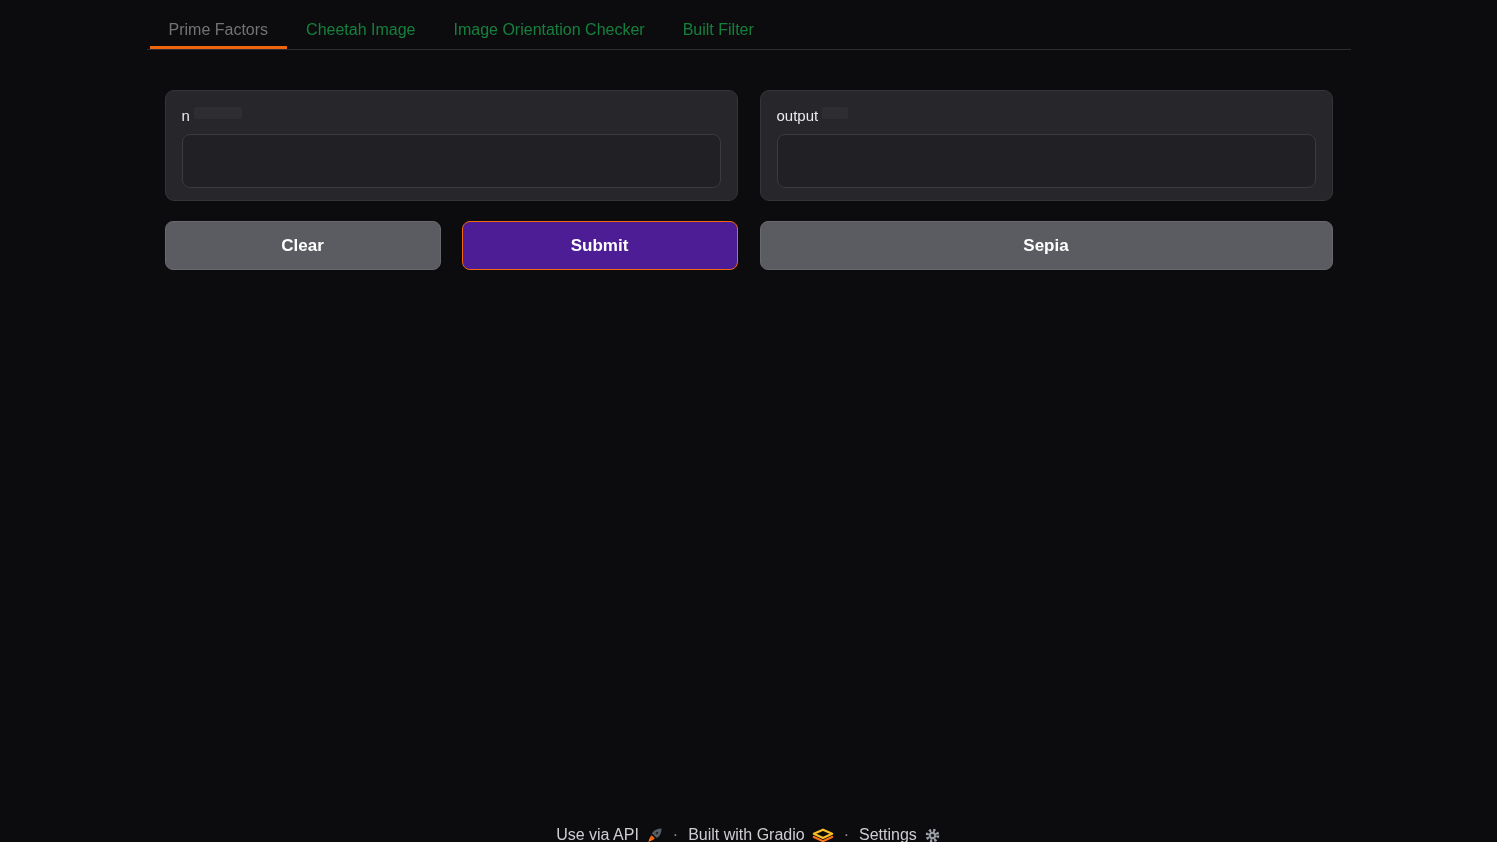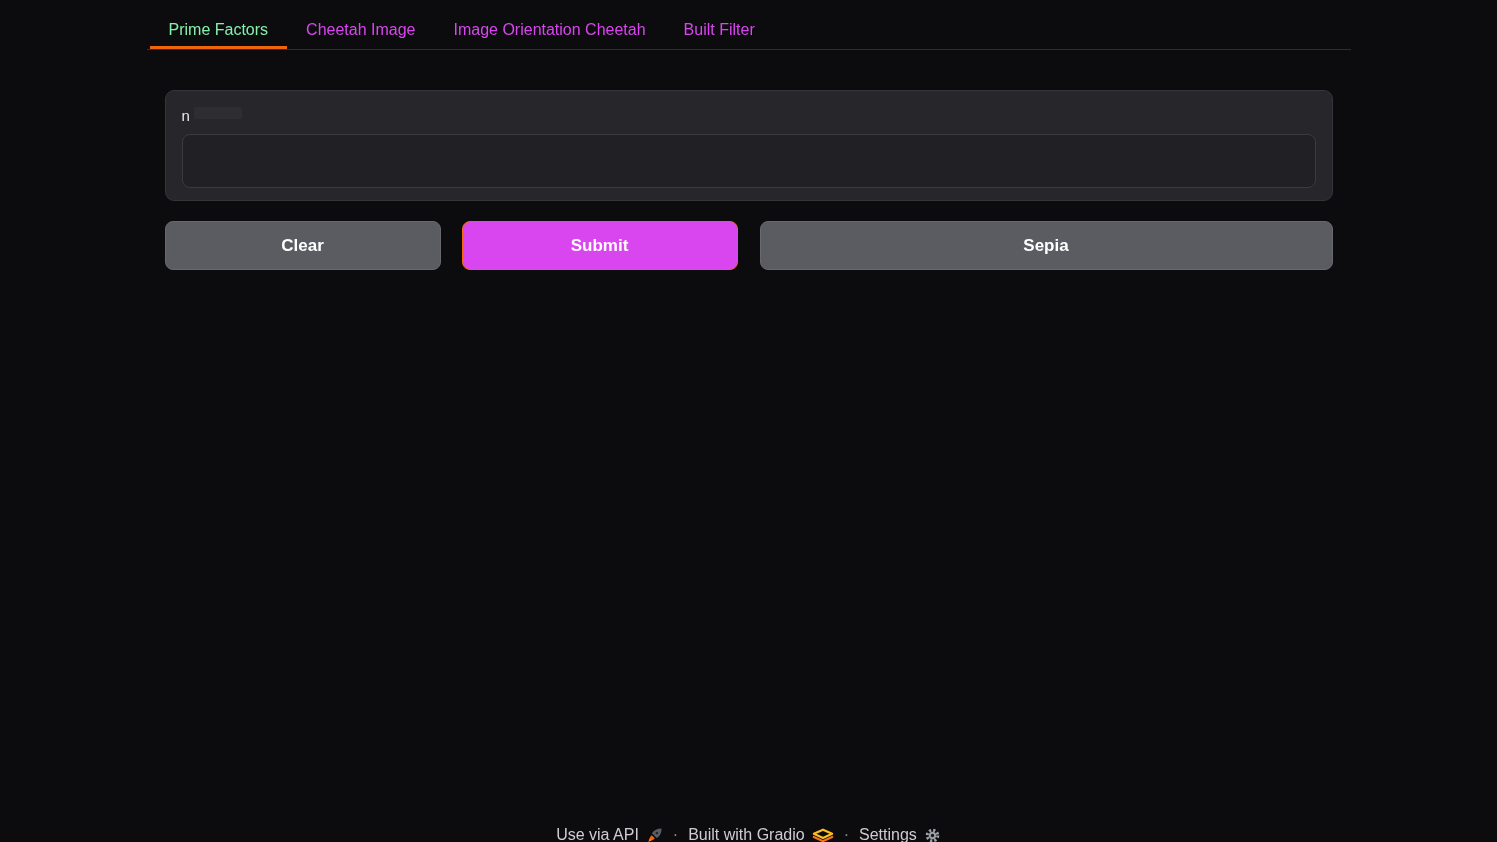--- a/index.html
+++ b/index.html
@@ -18,29 +18,29 @@
   
   .tabbar {
     display: flex;
     margin-top: 12px;
     border-bottom: 1px solid #2d2d33;
     padding: 0 3px;
   }
   .tab {
     padding: 9px 19px 10px;
     font-size: 16px;
-    color: #d946ef;
+    color: #15803d;
     cursor: pointer;
     white-space: nowrap;
     background: transparent;
     border: none;
     font-family: inherit;
   }
   .tab.active {
-    color: #86efac;
+    color: #737373;
     box-shadow: inset 0 -3px 0 #ef650e;
   }
   
   .row {
     display: flex;
     gap: 22px;
     padding: 0 18px;
   }
   .panel-row { margin-top: 40px; }
   .panel {
@@ -98,21 +98,21 @@
     font-size: 17px;
     color: #ffffff;
     font-family: inherit;
     cursor: pointer;
   }
   .btn.secondary {
     background: #5b5b62;
     border: 1px solid #68686f;
   }
   .btn.primary {
-    background: #d946ef;
+    background: #4c1d95;
     border: 1px solid #f2670f;
   }
   
   .footer {
     position: absolute;
     left: 0; bottom: 10px;
     width: 100%;
     display: flex;
     justify-content: center;
     align-items: center;
@@ -133,29 +133,36 @@
   .icon { display: inline-flex; align-items: center; }
 </style>
 </head>
 <body>
 
 <div class="app">
 
   <div class="tabbar">
     <button class="tab active">Prime Factors</button>
     <button class="tab">Cheetah Image</button>
-    <button class="tab">Image Orientation Cheetah</button>
+    <button class="tab">Image Orientation Checker</button>
     <button class="tab">Built Filter</button>
   </div>
 
   <div class="row panel-row">
     <div class="panel">
       <div class="panel-label-row">
         <span class="panel-label">n</span>
         <span class="label-skeleton wide"></span>
+      </div>
+      <textarea class="textbox" placeholder="" style=""></textarea>
+    </div>
+    <div class="panel">
+      <div class="panel-label-row">
+        <span class="panel-label">output</span>
+        <span class="label-skeleton narrow"></span>
       </div>
       <textarea class="textbox" placeholder="" style=""></textarea>
     </div>
   </div>
 
   <div class="row button-row">
     <div class="btn-pair">
       <button class="btn secondary">Clear</button>
       <button class="btn primary">Submit</button>
     </div>

